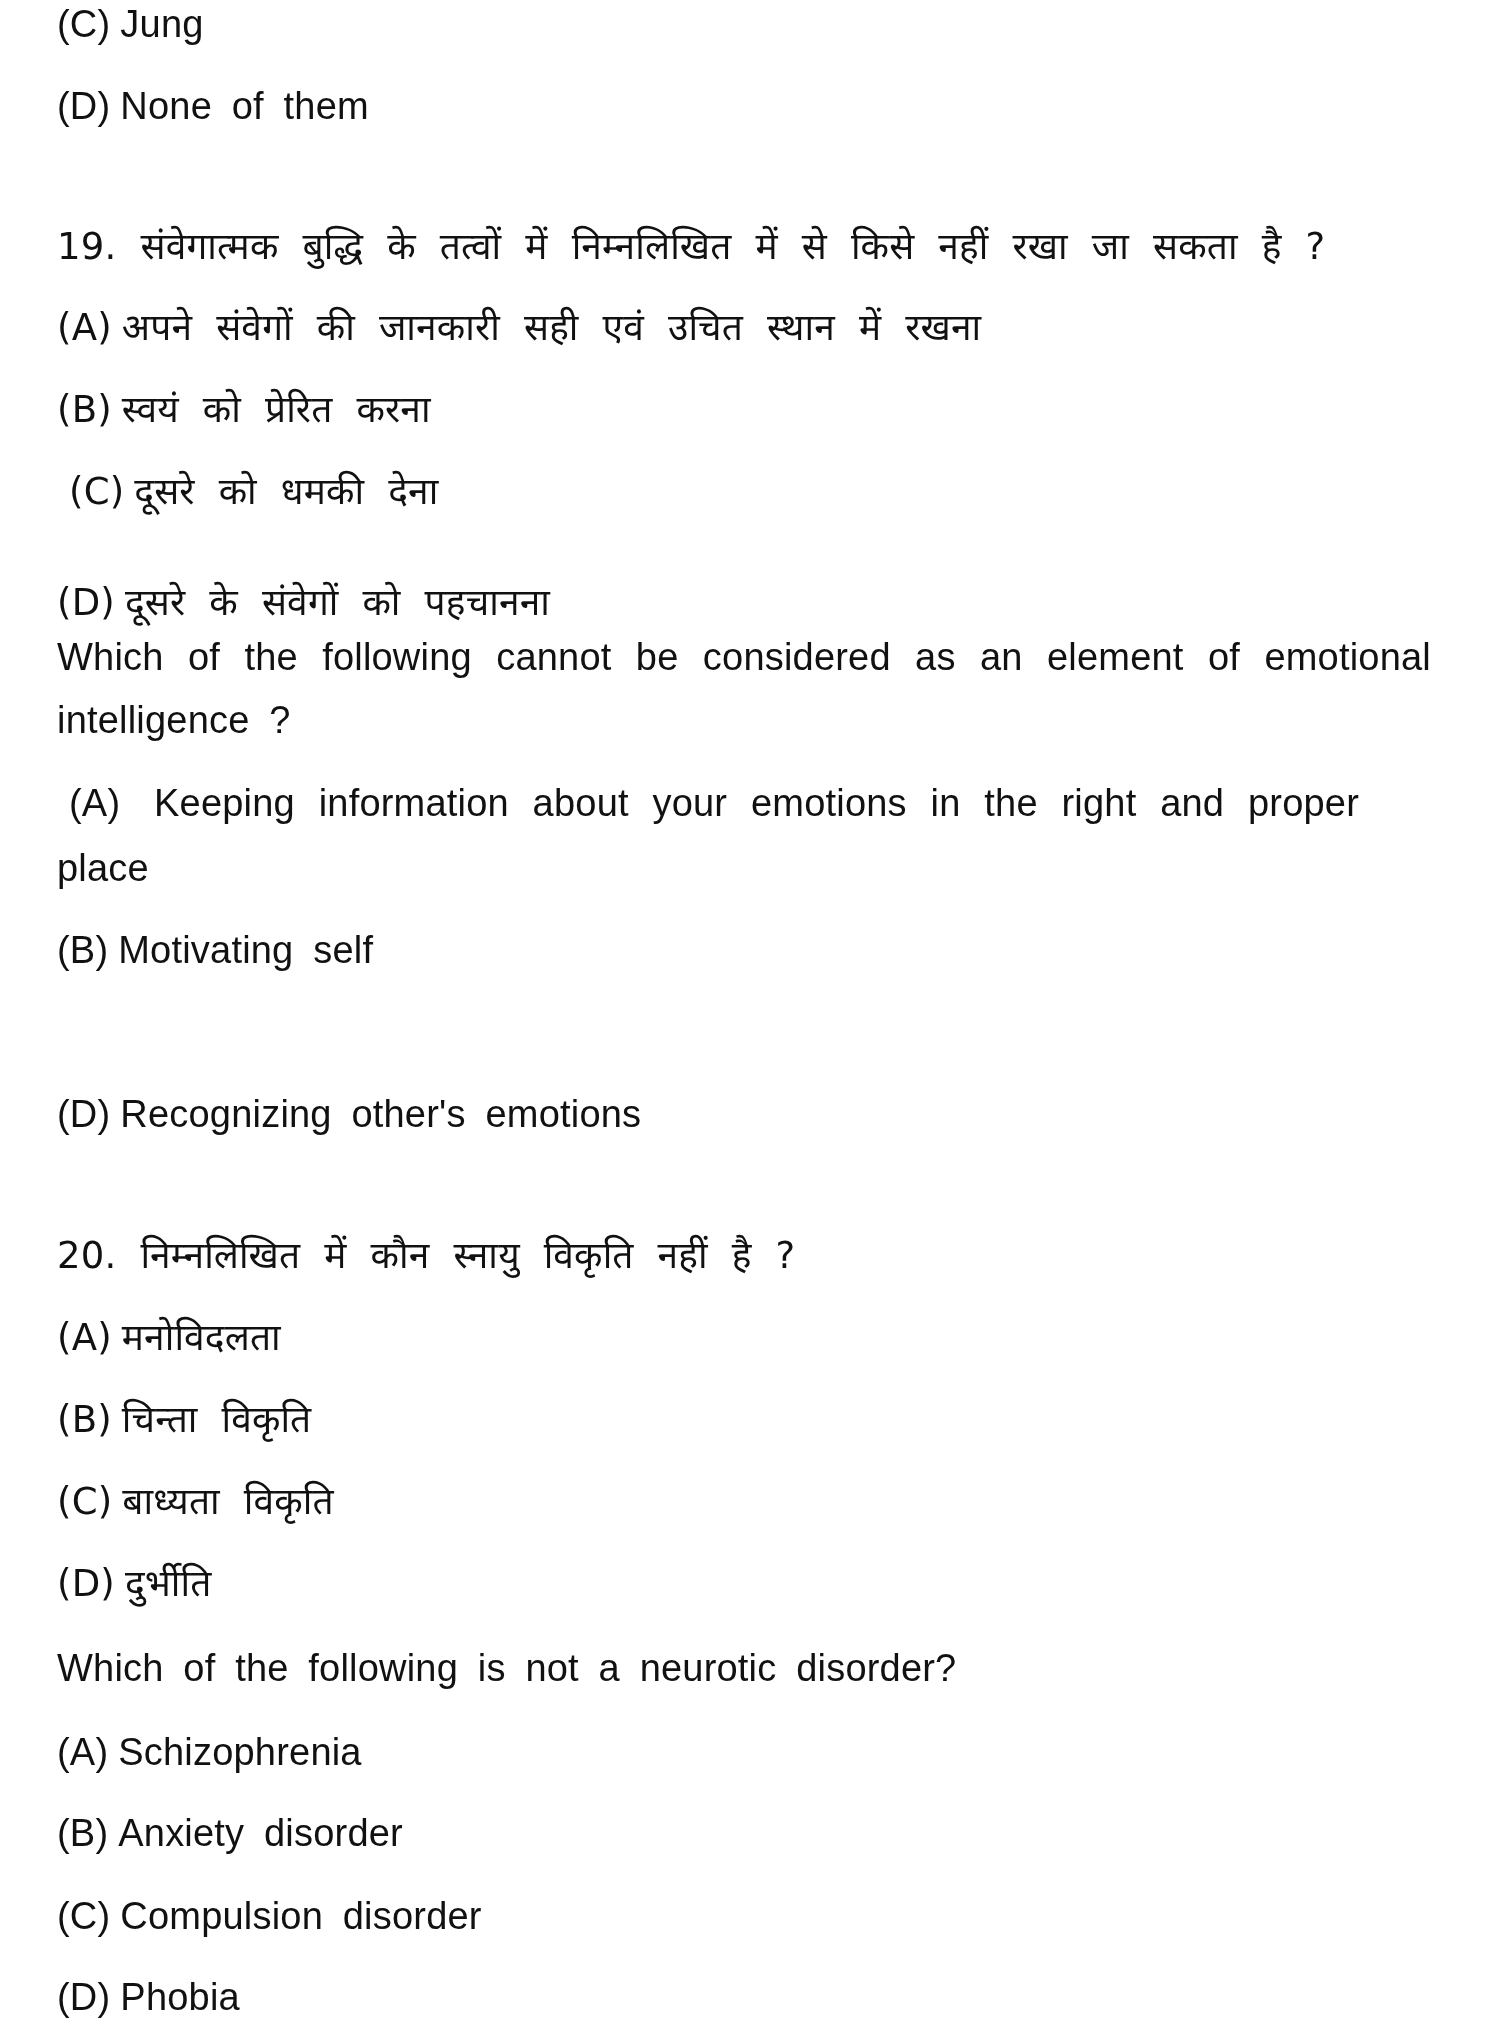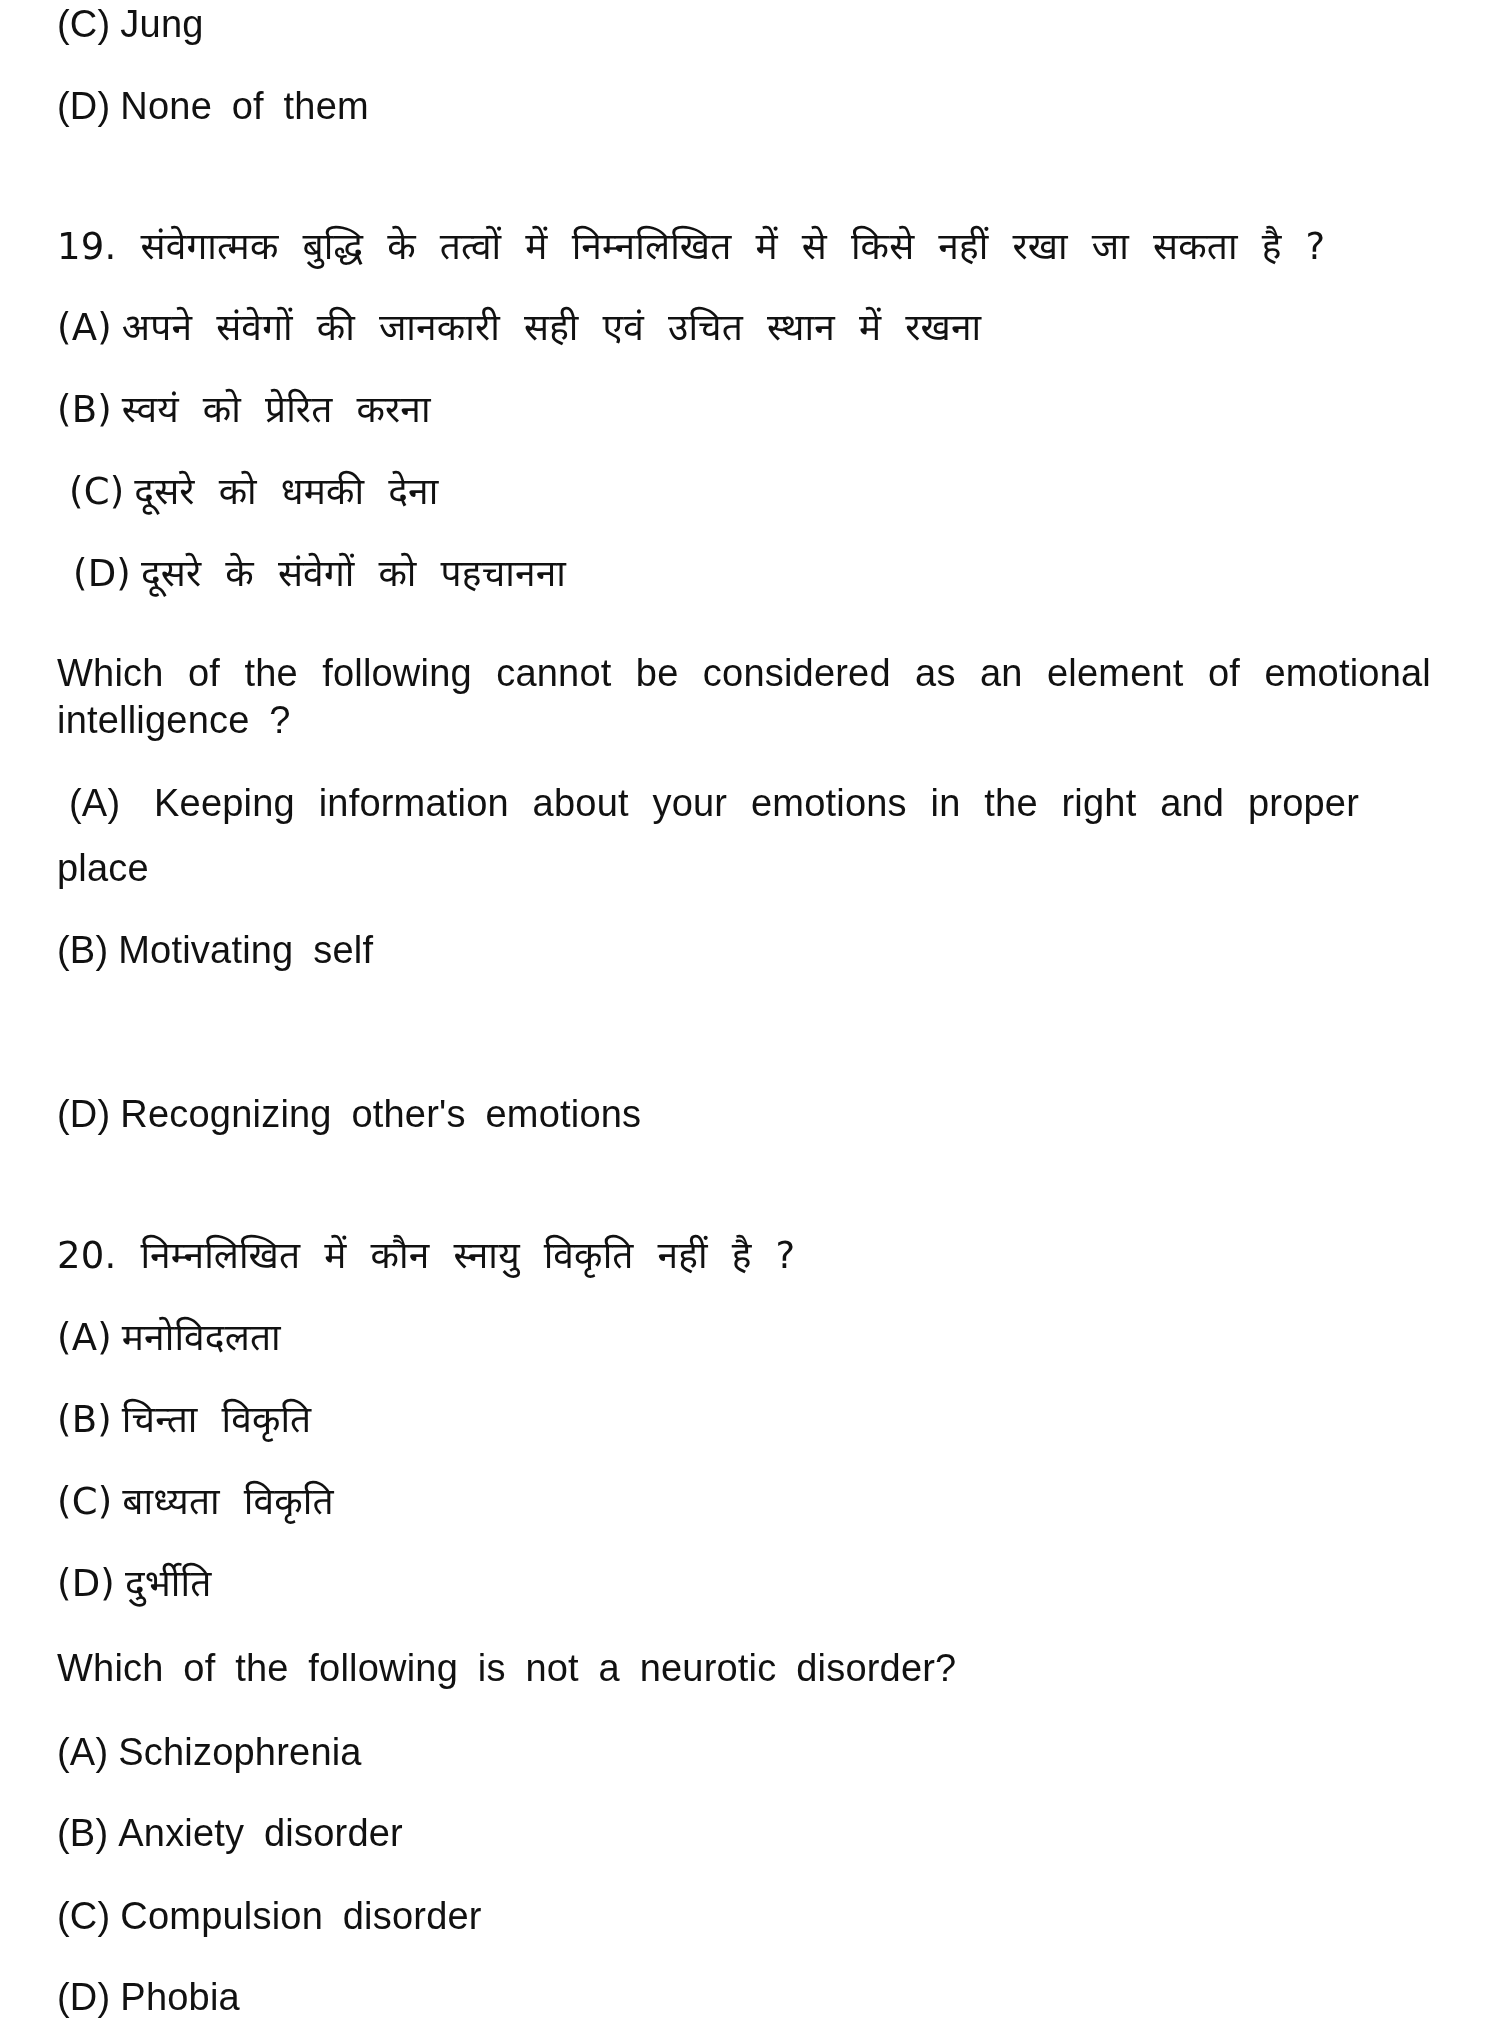--- a/index.html
+++ b/index.html
@@ -64,25 +64,25 @@
   </div>
   <div class="line hi" style="top:309px;">
     <span class="opt-letter">(A)</span><span>अपने संवेगों की जानकारी सही एवं उचित स्थान में रखना</span>
   </div>
   <div class="line hi" style="top:391px;">
     <span class="opt-letter">(B)</span><span>स्वयं को प्रेरित करना</span>
   </div>
   <div class="line hi" style="top:473px;margin-left:12px;">
     <span class="opt-letter">(C)</span><span>दूसरे को धमकी देना</span>
   </div>
-  <div class="line hi" style="top:555px;margin-left:16px;">
+  <div class="line hi" style="top:584px;">
     <span class="opt-letter">(D)</span><span>दूसरे के संवेगों को पहचानना</span>
   </div>
 
-  <div class="line justify" style="top:654px; width:1374px;">Which of the following cannot be considered as an element of emotional</div>
+  <div class="line justify" style="top:638px; width:1374px;">Which of the following cannot be considered as an element of emotional</div>
   <div class="line" style="top:701px;">intelligence ?</div>
   <div class="line justify" style="top:784px; width:1290px;margin-left:12px;">
     <span class="opt-letter">(A)</span> <span>Keeping information about your emotions in the right and proper</span>
   </div>
   <div class="line" style="top:849px;">place</div>
   <div class="line" style="top:931px;">
     <span class="opt-letter">(B)</span><span>Motivating self</span>
   </div>
   <div class="line" style="top:1095px;">
     <span class="opt-letter">(D)</span><span>Recognizing other's emotions</span>

